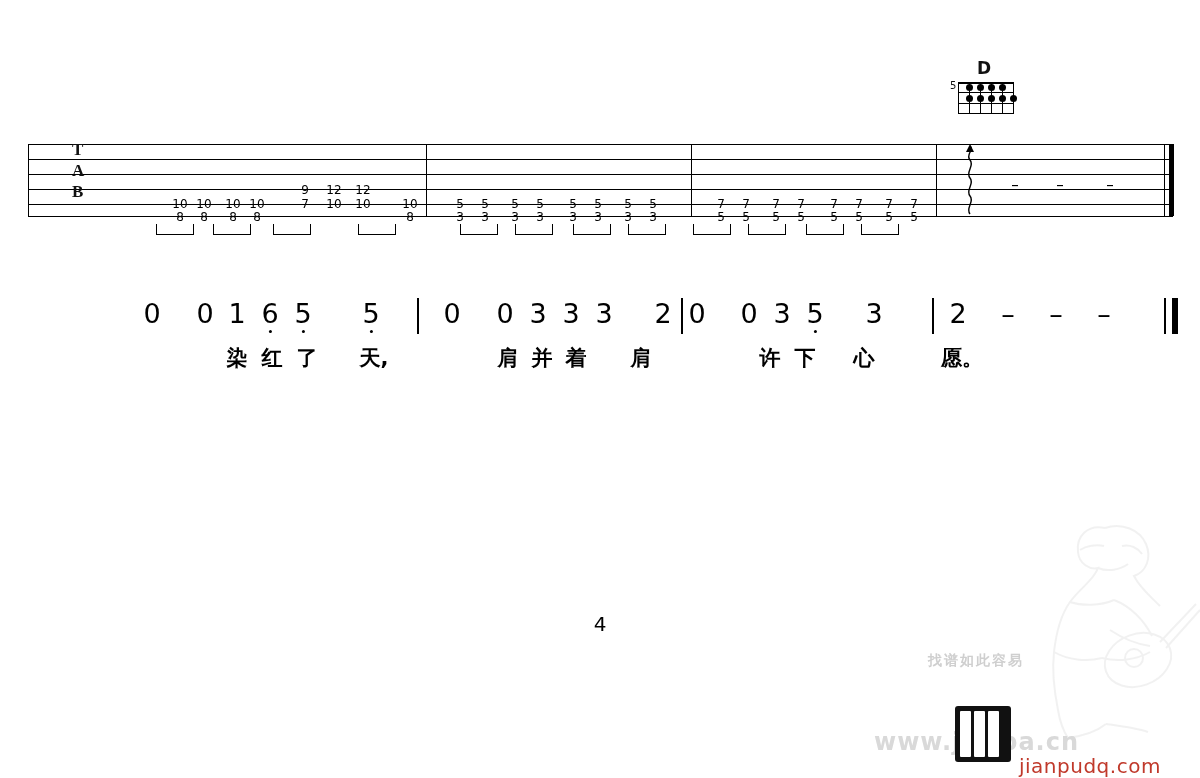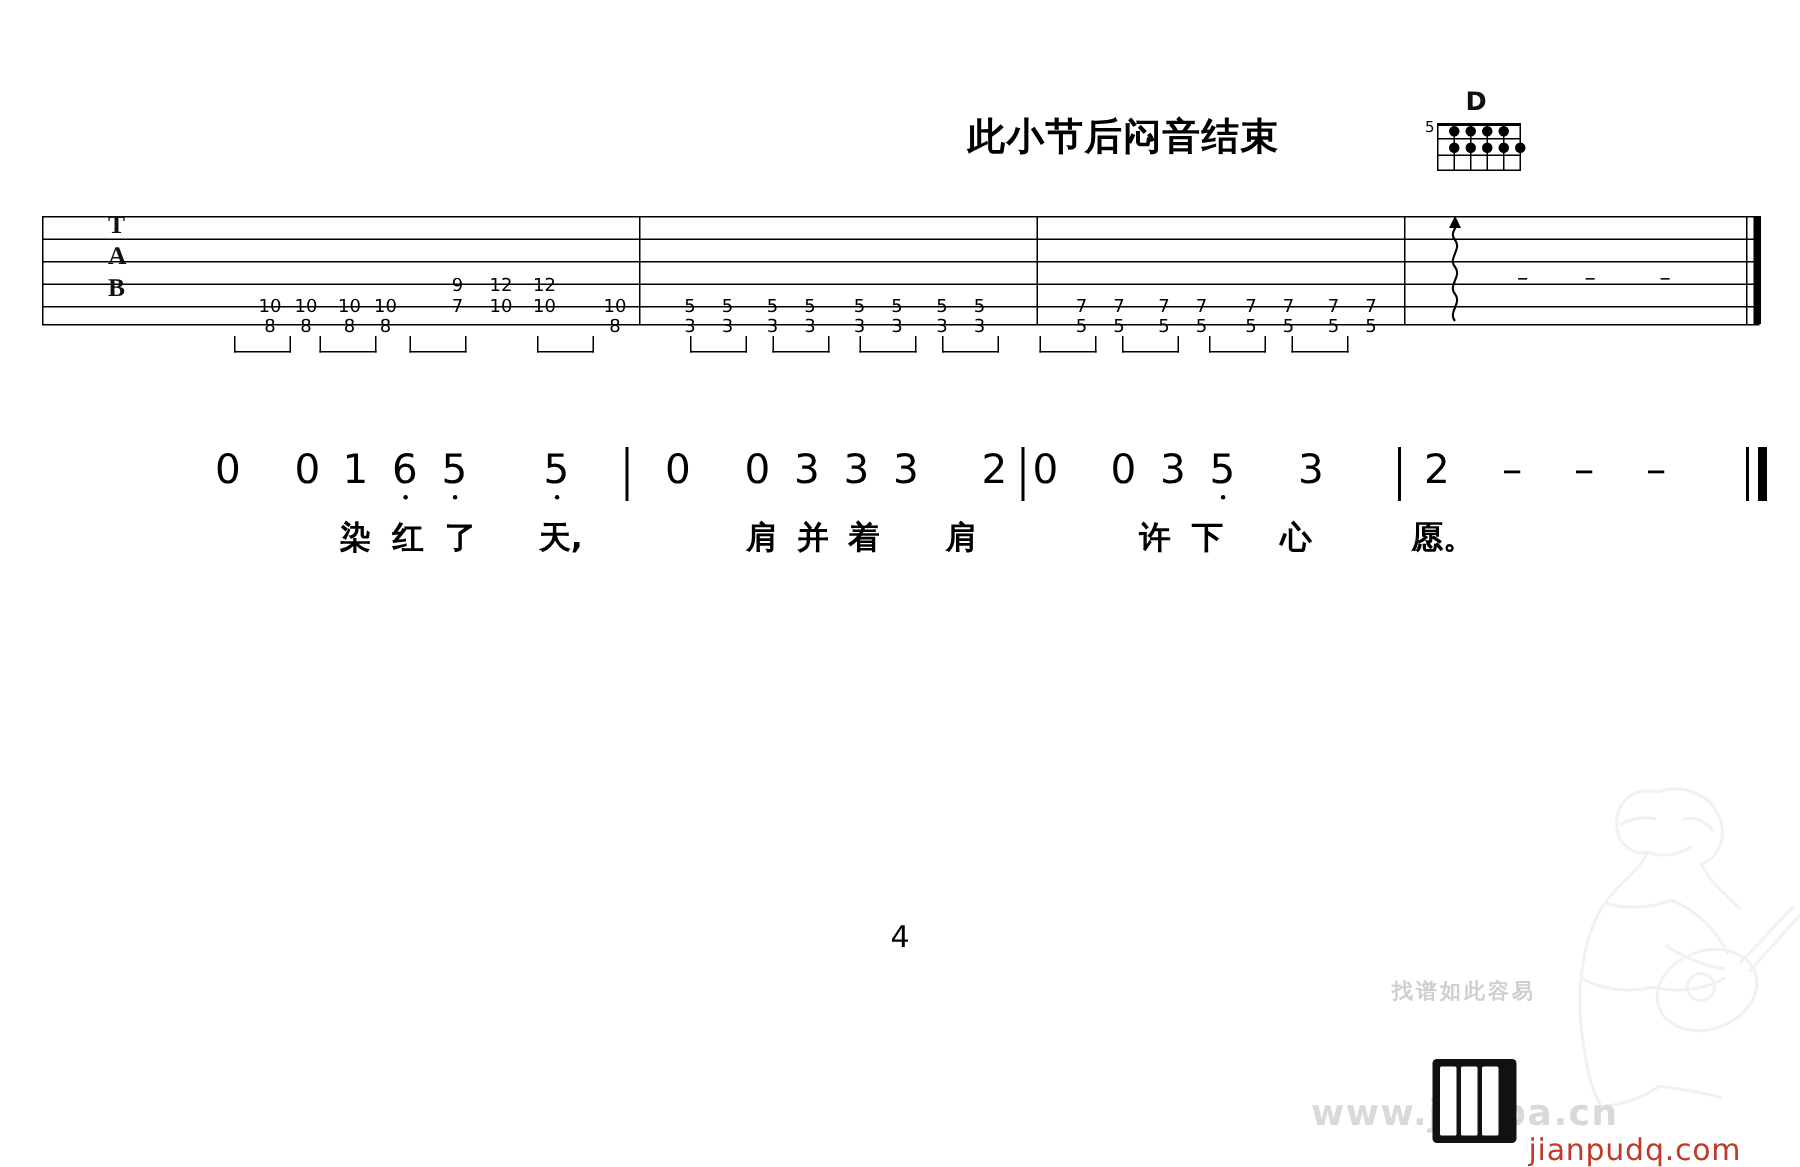--- a/index.html
+++ b/index.html
@@ -115,21 +115,20 @@
   .brand .burl{
     position:absolute;left:64px;top:48px;font-family:"DejaVu Sans", sans-serif;
     font-size:20px;color:#c0392b;letter-spacing:.5px;
   }
 </style>
 </head>
 <body>
 
 <div class="sheet">
 
-  <div class="annot">此小节后闷音结束</div>
 
   <div class="chord">
     <div class="cname">D</div>
     <div class="fretnum">5</div>
     <div class="grid">
       <div class="h top" style="top:0"></div>
       <div class="h" style="top:10px"></div>
       <div class="h" style="top:21px"></div>
       <div class="h" style="top:31px"></div>
       <div class="v" style="left:0"></div>

